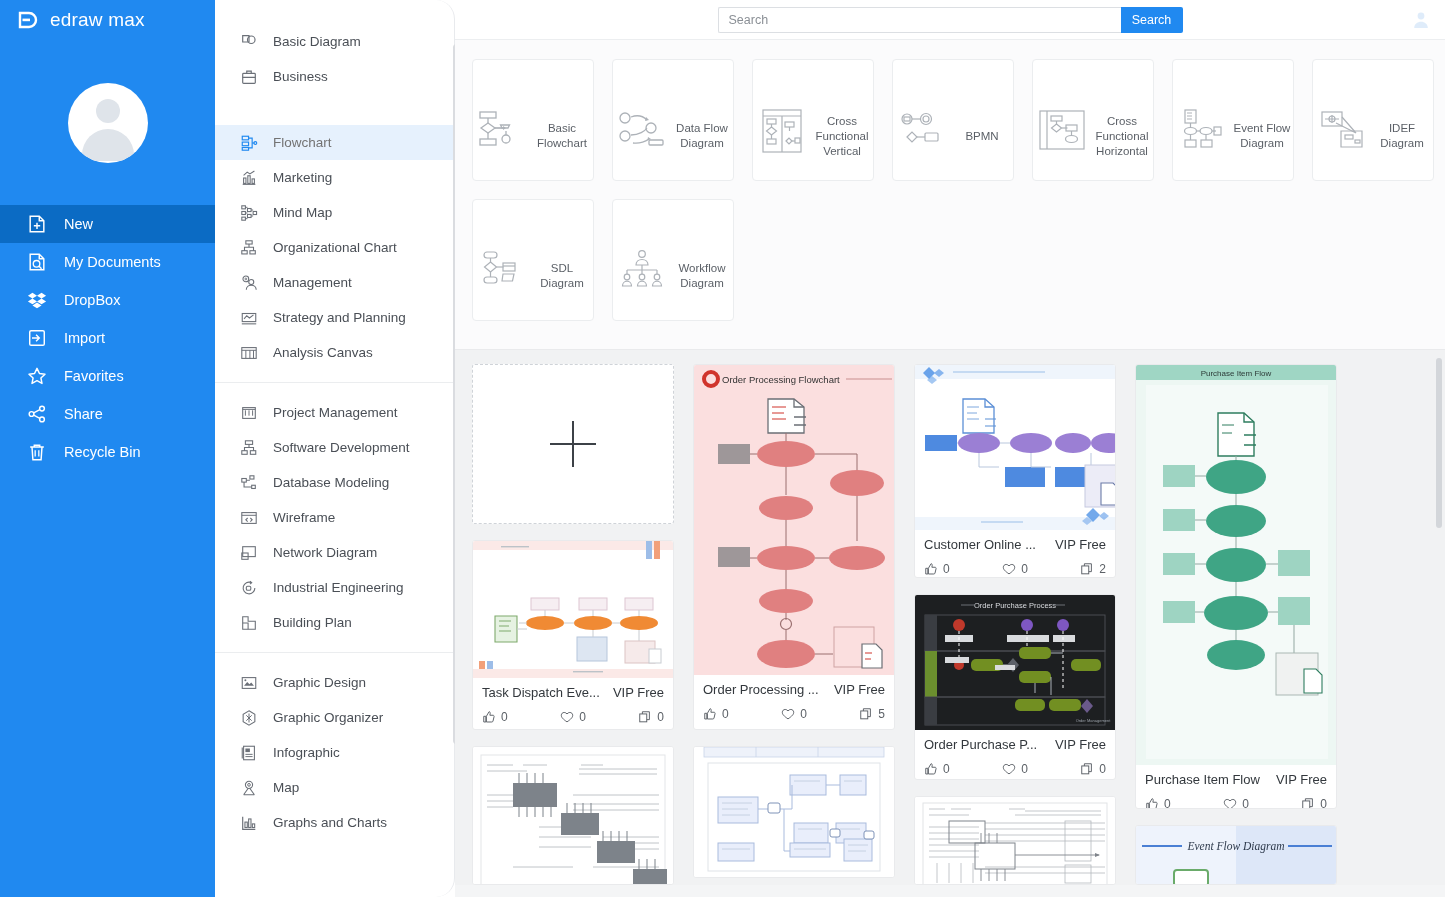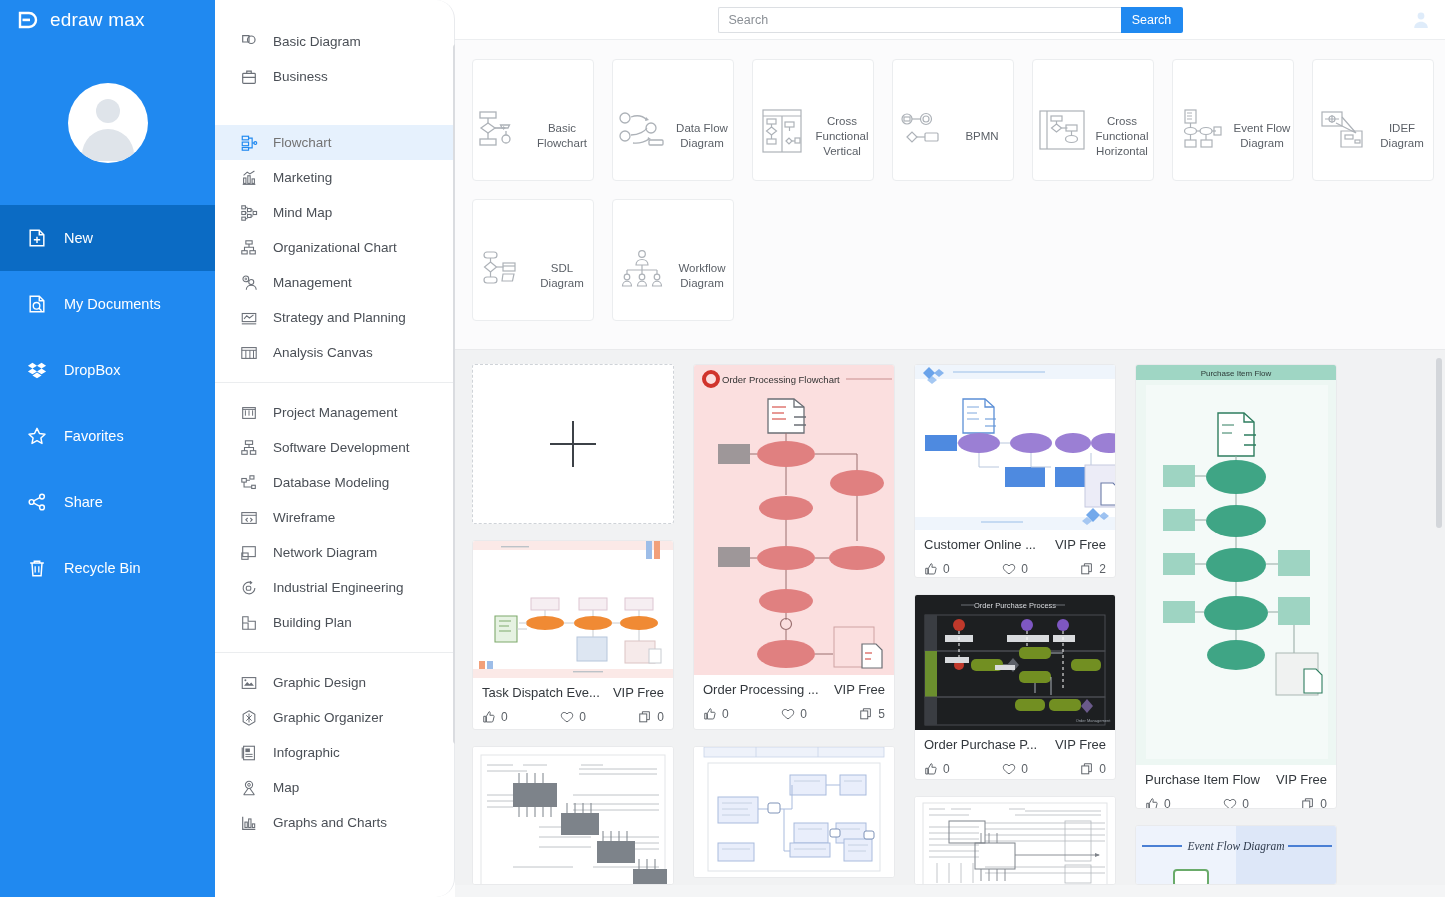--- a/index.html
+++ b/index.html
@@ -33,21 +33,21 @@
   .avatar .head {
     position: absolute; width: 24px; height: 24px; border-radius: 50%;
     background: #dfe4ea; left: 28px; top: 16px;
   }
   .avatar .body {
     position: absolute; width: 52px; height: 32px; border-radius: 26px 26px 0 0;
     background: #dfe4ea; left: 14px; top: 46px;
   }
   .nav { margin-top: 0; }
   .nav-item {
-    height: 66px; display: flex; align-items: center; gap: 16px;
+    height: 38px; display: flex; align-items: center; gap: 16px;
     padding-left: 26px; font-size: 14.5px; color: #ffffff; cursor: pointer;
   }
   .nav-item.active { background: #0b6bc4; }
   .nav-item .ico { width: 22px; height: 22px; flex: 0 0 22px; display:flex; align-items:center; justify-content:center; }
 
   
   .catpanel {
     width: 240px; flex: 0 0 240px; height: 897px;
     background: #ffffff; position: relative;
     border-right: 1px solid #e8eaed;
@@ -202,20 +202,29 @@
 
       <div class="nav-item">
         <span class="ico">
           <svg viewBox="0 0 22 22" width="20" height="20">
             <path d="M6 3l5 3.2L6 9.4 1 6.2zM16 3l5 3.2-5 3.2-5-3.2zM1 12.6l5-3.2 5 3.2-5 3.2zM16 9.4l5 3.2-5 3.2-5-3.2zM6 17l5-3.2L16 17l-5 3z" fill="#fff"></path>
           </svg>
         </span>
         <span>DropBox</span>
       </div>
 
+      <div class="nav-item">
+        <span class="ico">
+          <svg viewBox="0 0 22 22" width="20" height="20">
+            <rect x="3" y="3" width="16" height="16" rx="1.5" fill="none" stroke="#fff" stroke-width="1.6"></rect>
+            <path d="M5.5 11h8M10 7.5l3.5 3.5L10 14.5" fill="none" stroke="#fff" stroke-width="1.6"></path>
+          </svg>
+        </span>
+        <span>Import</span>
+      </div>
 
       <div class="nav-item">
         <span class="ico">
           <svg viewBox="0 0 22 22" width="20" height="20">
             <path d="M11 2.6l2.7 5.6 6.1.8-4.5 4.2 1.2 6-5.5-3-5.5 3 1.2-6L2.2 9l6.1-.8z" fill="none" stroke="#fff" stroke-width="1.6" stroke-linejoin="round"></path>
           </svg>
         </span>
         <span>Favorites</span>
       </div>
 

